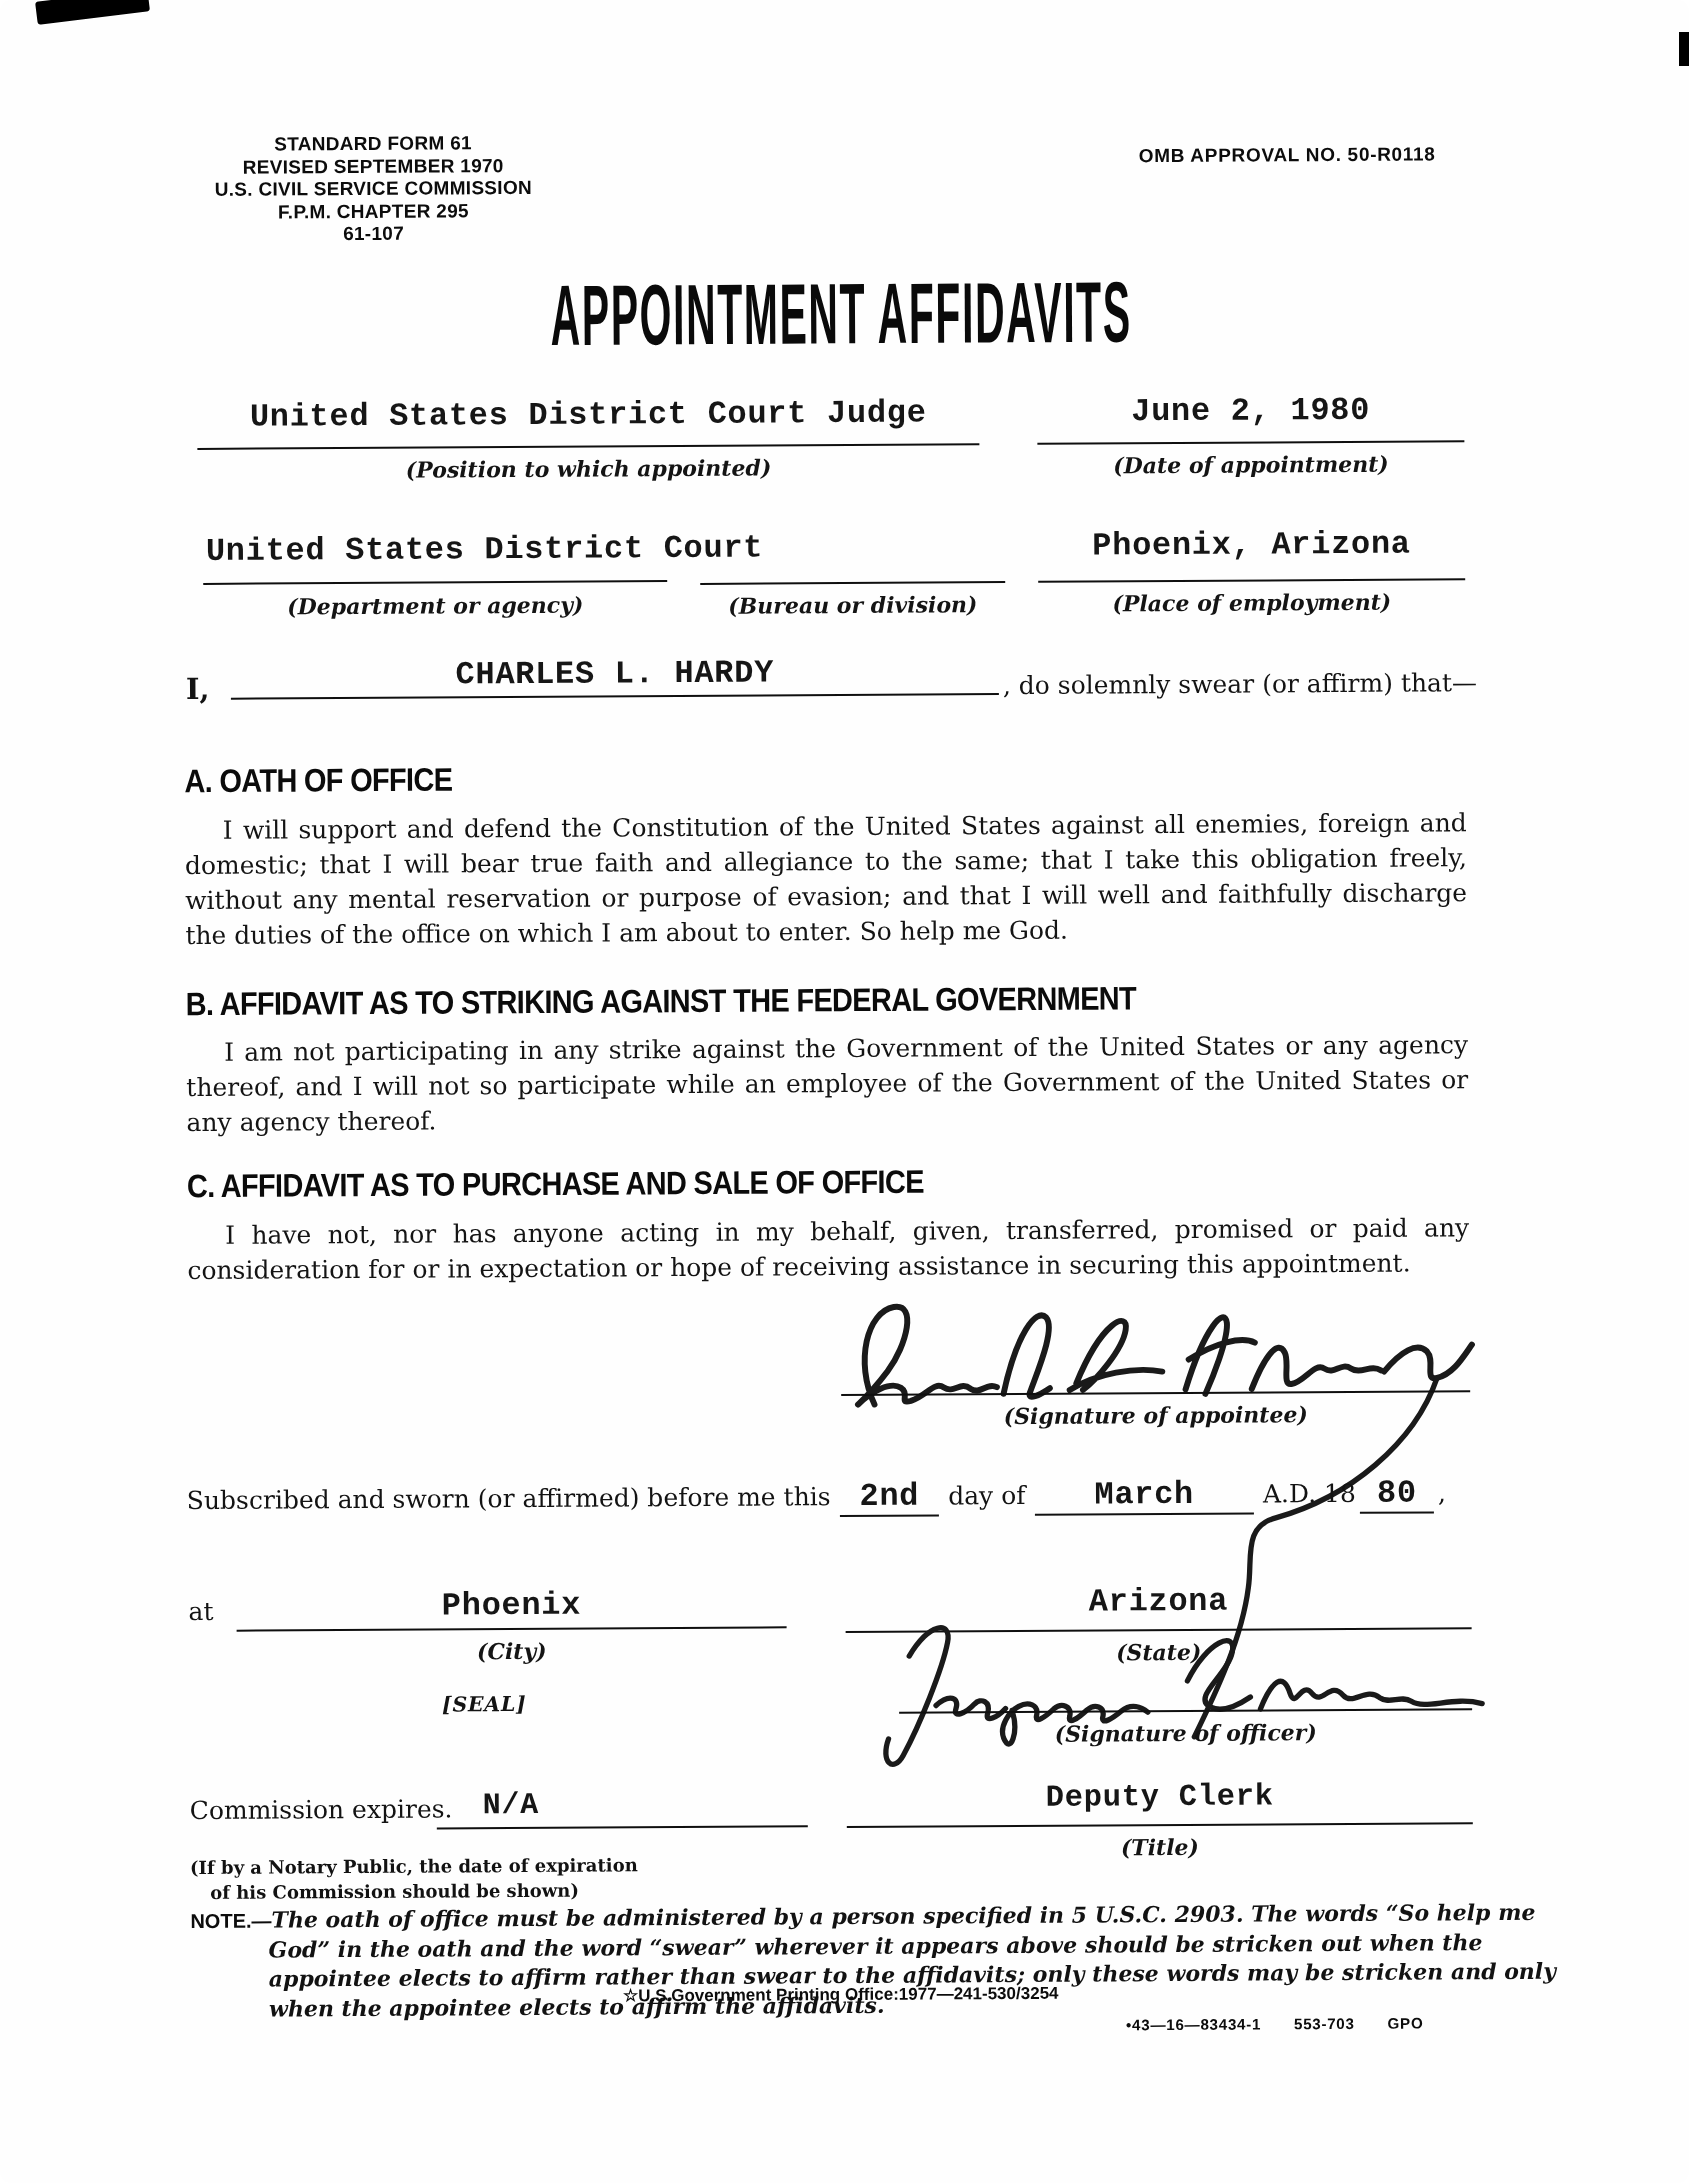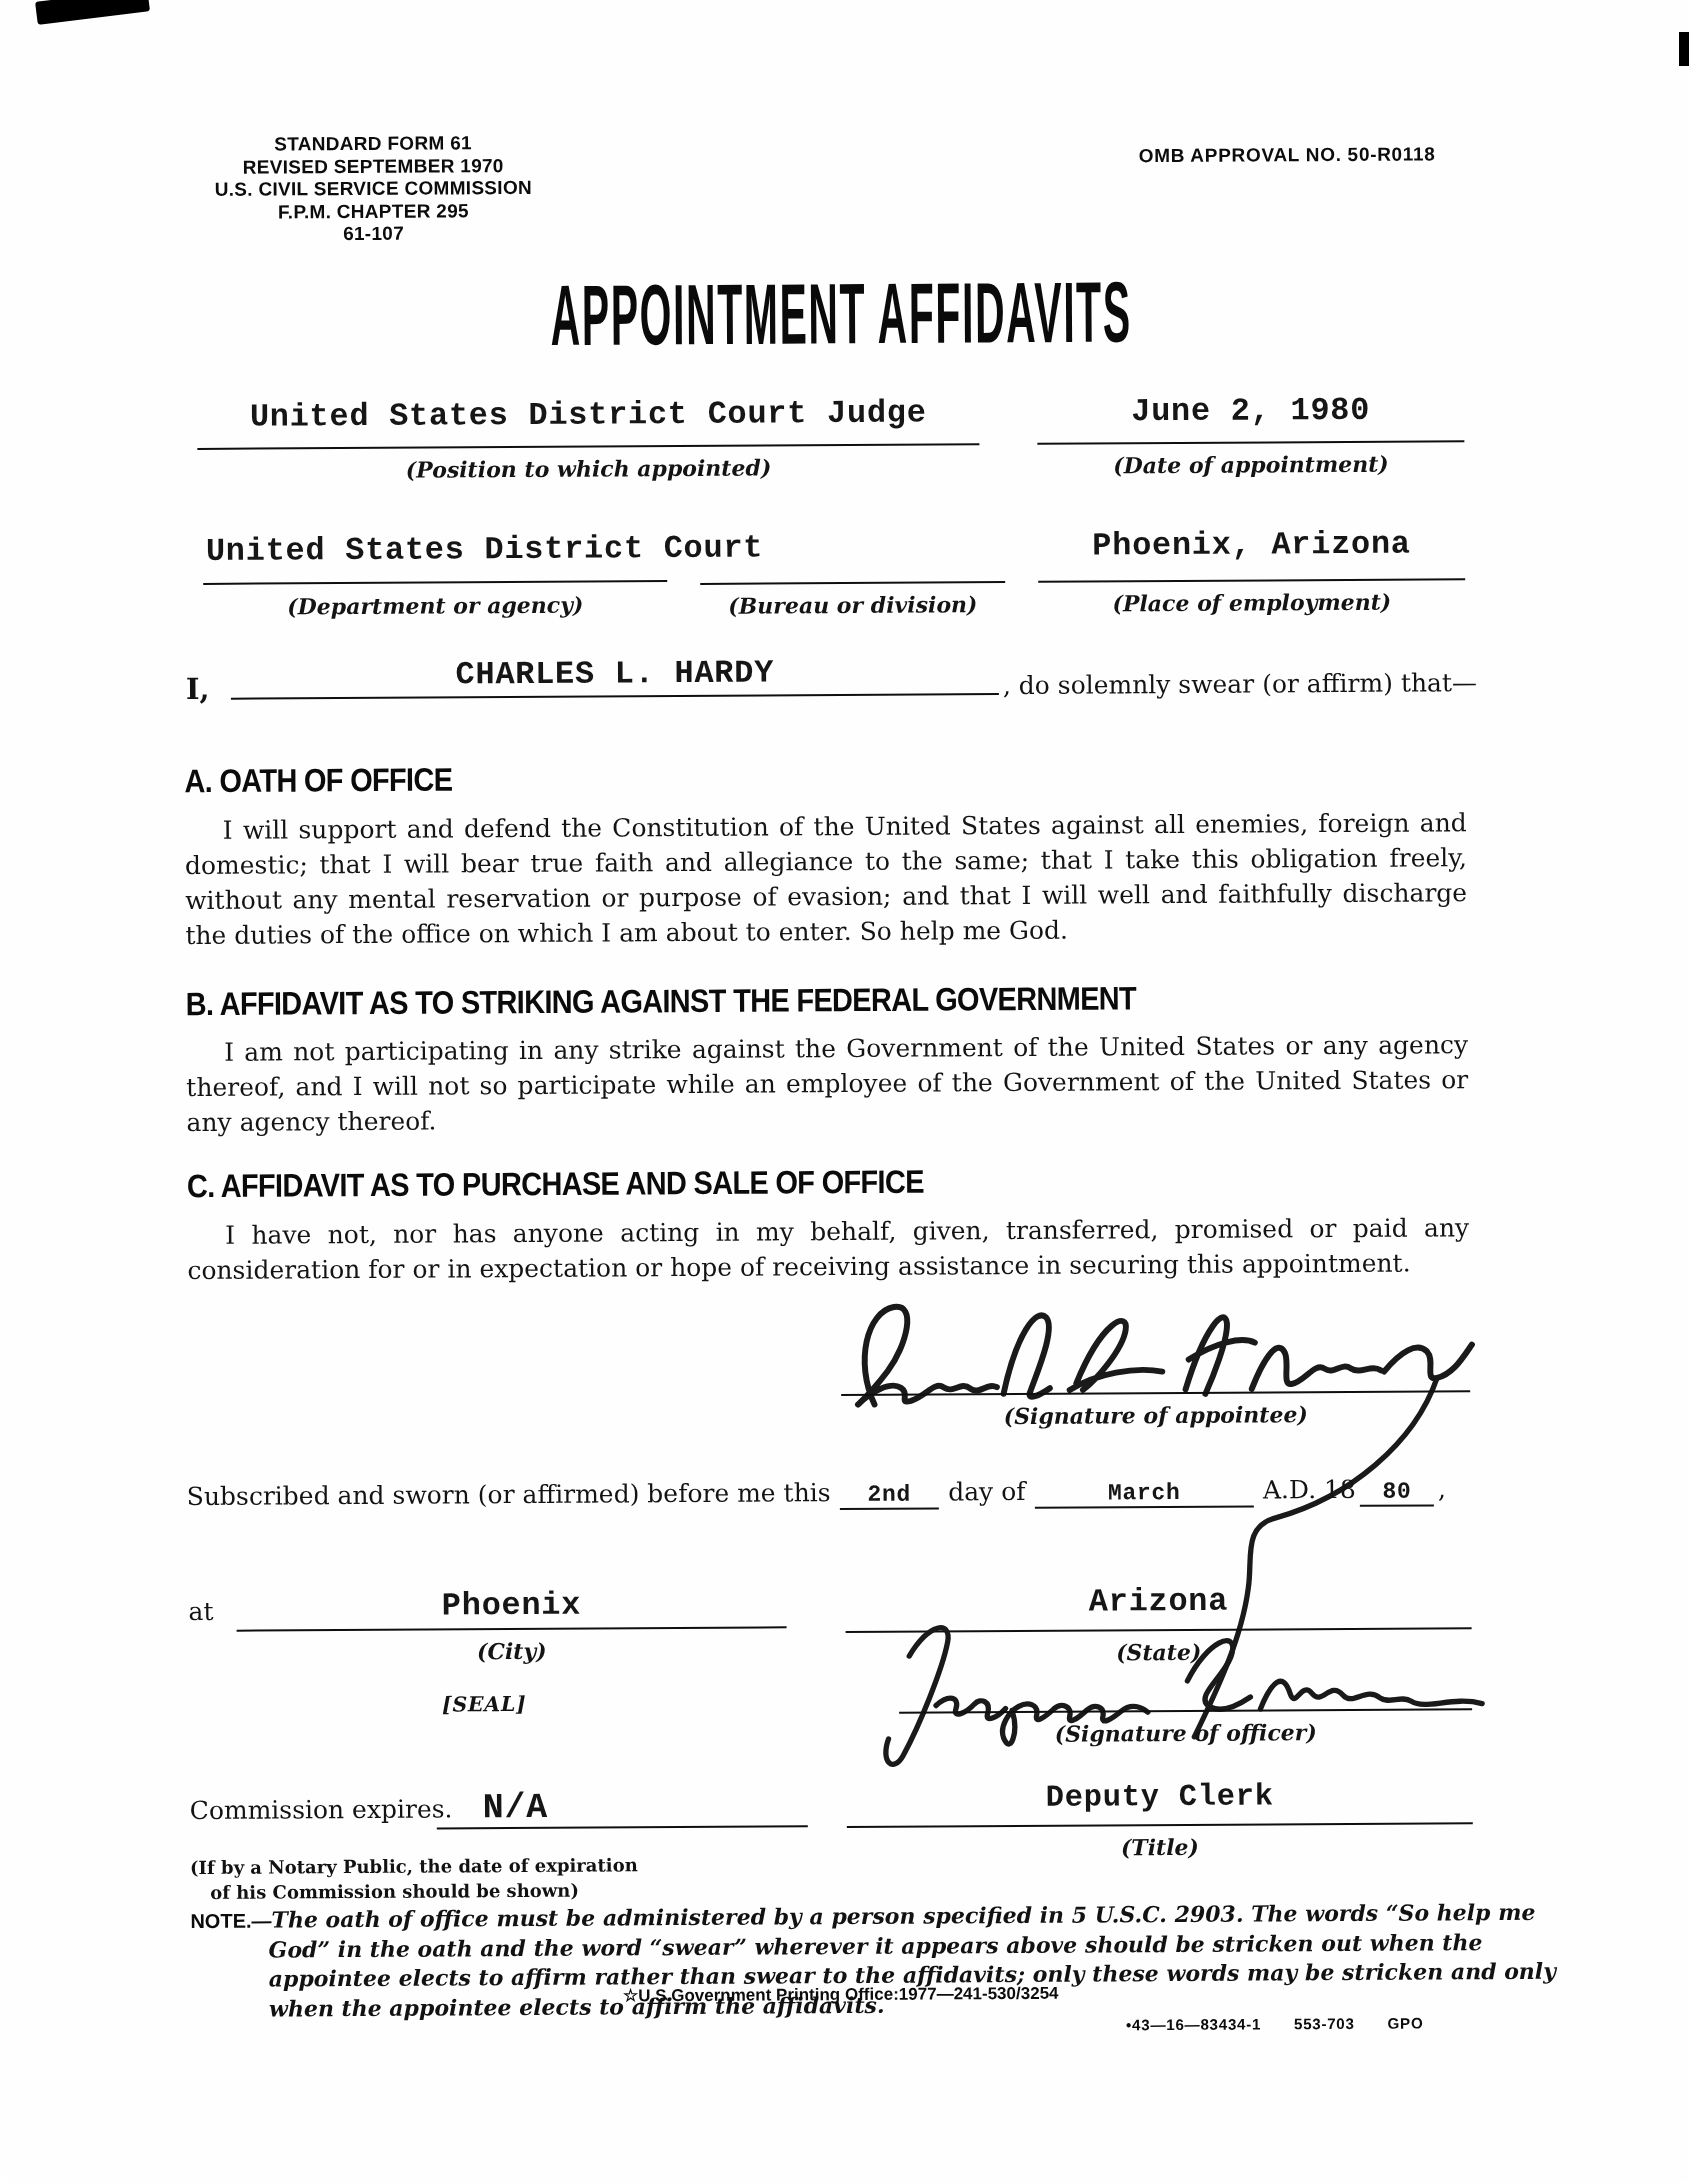--- a/index.html
+++ b/index.html
@@ -13,21 +13,21 @@
        color:#141414;white-space:nowrap;text-align:center;}
   .rule{border-top:2.6px solid #0f0f0f;height:0;}
   .serif{font-family:"DejaVu Serif",serif;font-size:25px;color:#131313;white-space:nowrap;}
   .heading{font-family:"Liberation Sans",sans-serif;font-weight:bold;font-size:29px;letter-spacing:-0.7px;
            color:#0b0b0b;white-space:nowrap;transform:scaleY(1.12);transform-origin:left bottom;}
   .bodypara{font-family:"DejaVu Serif",serif;font-size:25px;line-height:35px;color:#141414;
             text-align:justify;text-indent:38px;margin:0;}
   .smallbold{font-family:"Liberation Sans",sans-serif;font-weight:bold;color:#0c0c0c;}
   .center{text-align:center;}
   .blankline{display:inline-block;border-bottom:2.6px solid #111;text-align:center;}
-  .blankline .typed{font-size:23px;}
+  .blankline .typed{font-size:32px;}
   .subrow{display:flex;align-items:baseline;font-family:"DejaVu Serif",serif;font-size:25px;white-space:nowrap;}
   svg.sig{overflow:visible;}
   svg.sig path{fill:none;stroke:#1a1a1a;stroke-linecap:round;stroke-linejoin:round;}
   .artifact{position:absolute;background:#000;}
 </style>
 </head>
 <body>
 
 <div class="page">
   <div class="artifact" style="left:36px;top:-5.3px;width:113px;height:22.5px;transform:rotate(-7deg);border-radius:3.3px;"></div>
@@ -130,21 +130,21 @@
       <path stroke-width="8" d="M275,138 C285,172 272,205 262,180 C255,162 270,140 285,132 C300,124 315,130 312,145 C308,160 325,148 338,136
         C350,126 365,132 362,147 C358,162 375,150 388,138 C400,128 415,133 412,148 C408,163 428,150 440,140 C455,128 470,134 480,142"></path>
       <path stroke-width="8" d="M540,95 C570,35 615,18 608,52 C602,85 545,120 575,135 C595,145 620,130 635,120"></path>
       <path stroke-width="8" d="M650,138 C668,95 685,82 695,115 C703,140 712,95 728,115 C744,135 755,95 775,118 C790,135 810,105 830,122
         C845,133 862,118 878,128 C900,142 940,120 985,132"></path>
     </svg>
     <div class="abs rule" style="left:894px;top:1712px;width:573px;"></div>
     <div class="abs lbl" style="left:894px;top:1722px;width:573px;">(Signature of officer)</div>
 
     <div class="abs serif" style="left:184px;top:1792px;">Commission expires.</div>
-    <div class="abs typed" style="left:477px;top:1786px;font-size:35px;">N/A</div>
+    <div class="abs typed" style="left:477px;top:1786px;font-size:30px;">N/A</div>
     <div class="abs rule" style="left:431px;top:1825px;width:371px;"></div>
 
     <div class="abs typed center" style="left:841px;top:1782px;width:626px;font-size:30.5px;">Deputy Clerk</div>
     <div class="abs rule" style="left:841px;top:1826px;width:626px;"></div>
     <div class="abs lbl" style="left:841px;top:1836px;width:626px;">(Title)</div>
 
     <div class="abs" style="left:184px;top:1852px;width:437px;font-family:'DejaVu Serif',serif;font-weight:bold;
                 font-size:18px;line-height:24.5px;color:#121212;padding-left:20px;text-indent:-20px;">(If by a Notary Public, the date of expiration of his Commission should be shown)</div>
 
     <div class="abs" style="left:184px;top:1902px;width:1292px;font-size:22px;line-height:28.5px;

